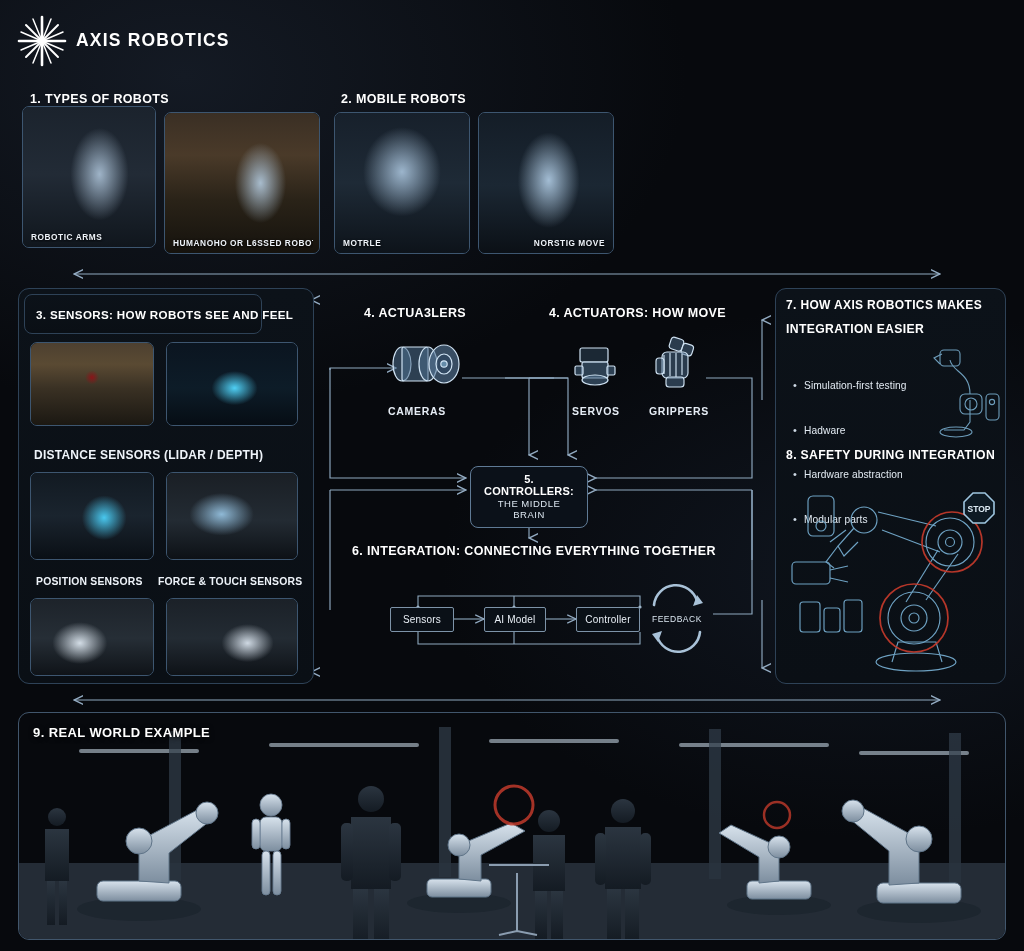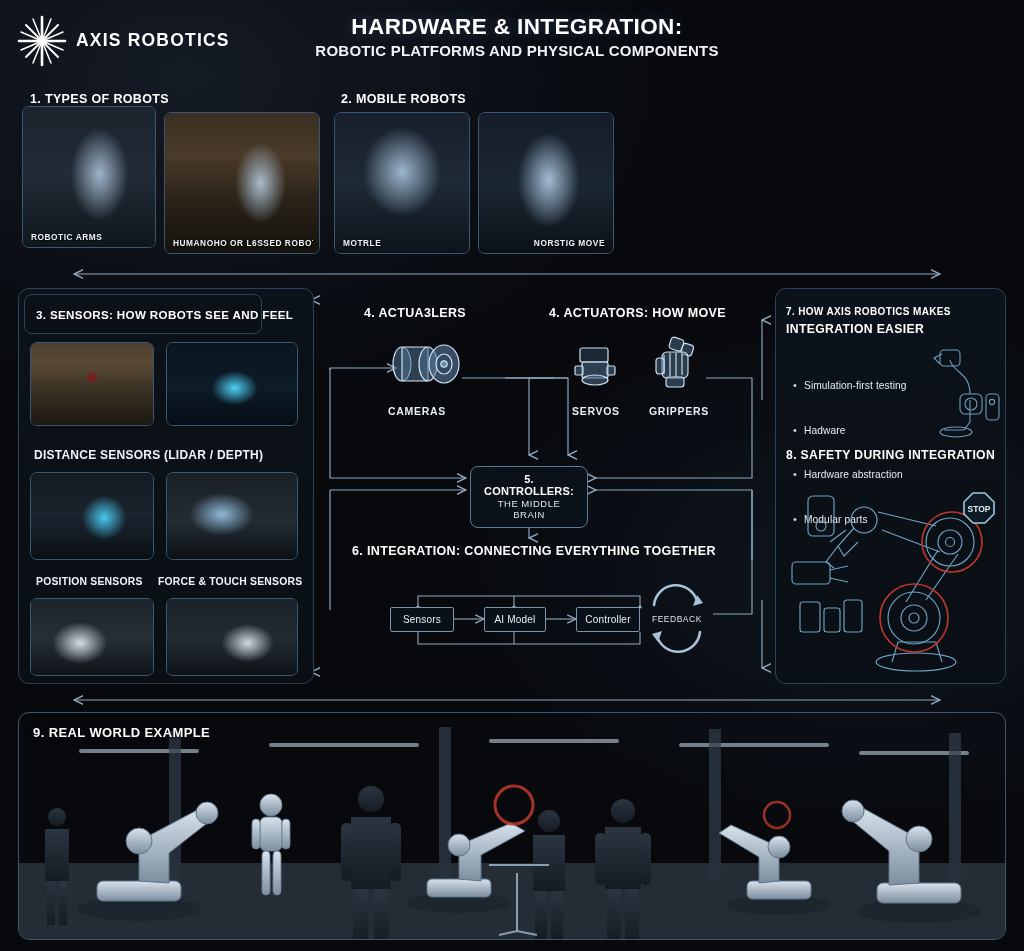--- a/index.html
+++ b/index.html
@@ -160,24 +160,20 @@
           <line x1="44" y1="11" x2="12" y2="43" stroke-width="2"></line>
           <line x1="19" y1="5" x2="37" y2="49" stroke-width="1.5"></line>
           <line x1="37" y1="5" x2="19" y2="49" stroke-width="1.5"></line>
           <line x1="7" y1="18" x2="49" y2="36" stroke-width="1.5"></line>
           <line x1="49" y1="18" x2="7" y2="36" stroke-width="1.5"></line>
         </g>
         <circle cx="28" cy="27" r="2.6" fill="#ffffff"></circle>
       </svg>
     </div>
     <div class="brand-name">AXIS ROBOTICS</div>
-    <div class="title-block">
-      <div class="title-main">HARDWARE &amp; INTEGRATION:</div>
-      <div class="title-sub">ROBOTIC PLATFORMS AND PHYSICAL COMPONENTS</div>
-    </div>
   </div>
 
   <svg id="wires">
     <defs>
       <marker id="ar" markerWidth="9" markerHeight="9" refX="8" refY="4.5" orient="auto">
         <path d="M0,0.8 L8,4.5 L0,8.2" fill="none" stroke="#93abc2" stroke-width="1.2"></path>
       </marker>
       <marker id="al" markerWidth="9" markerHeight="9" refX="1" refY="4.5" orient="auto">
         <path d="M9,0.8 L1,4.5 L9,8.2" fill="none" stroke="#93abc2" stroke-width="1.2"></path>
       </marker>
@@ -353,21 +349,21 @@
 
   <div class="sec-head" style="left:352px; top:544px; position:absolute;">6. INTEGRATION: CONNECTING EVERYTHING TOGETHER</div>
 
   <div class="flow-node" style="left:390px; top:607px; width:64px; height:25px;">Sensors</div>
   <div class="flow-node" style="left:484px; top:607px; width:62px; height:25px;">AI Model</div>
   <div class="flow-node" style="left:576px; top:607px; width:64px; height:25px;">Controller</div>
   <div class="fb-label" style="left:652px; top:614px;">FEEDBACK</div>
 
   <div class="panel" style="left:775px; top:288px; width:231px; height:396px;"></div>
 
-  <div class="sec-head" style="left:786px; top:306px; position:absolute; font-size:10px;">7. HOW AXIS ROBOTICS MAKES</div>
+  <div class="sec-head" style="left:786px; top:298px; position:absolute; font-size:12px;">7. HOW AXIS ROBOTICS MAKES</div>
   <div class="sec-head" style="left:786px; top:322px; position:absolute; font-size:12.2px;">INTEGRATION EASIER</div>
 
   <ul class="bullets">
     <li>Simulation-first testing</li>
     <li>Hadware</li>
     <li>Hardware abstraction</li>
     <li>Modular parts</li>
   </ul>
 
   <svg class="blueprint" style="left:930px; top:342px;" width="74" height="96">

